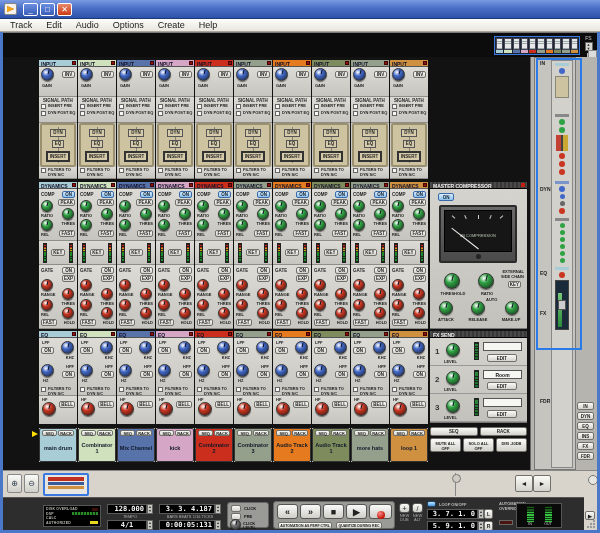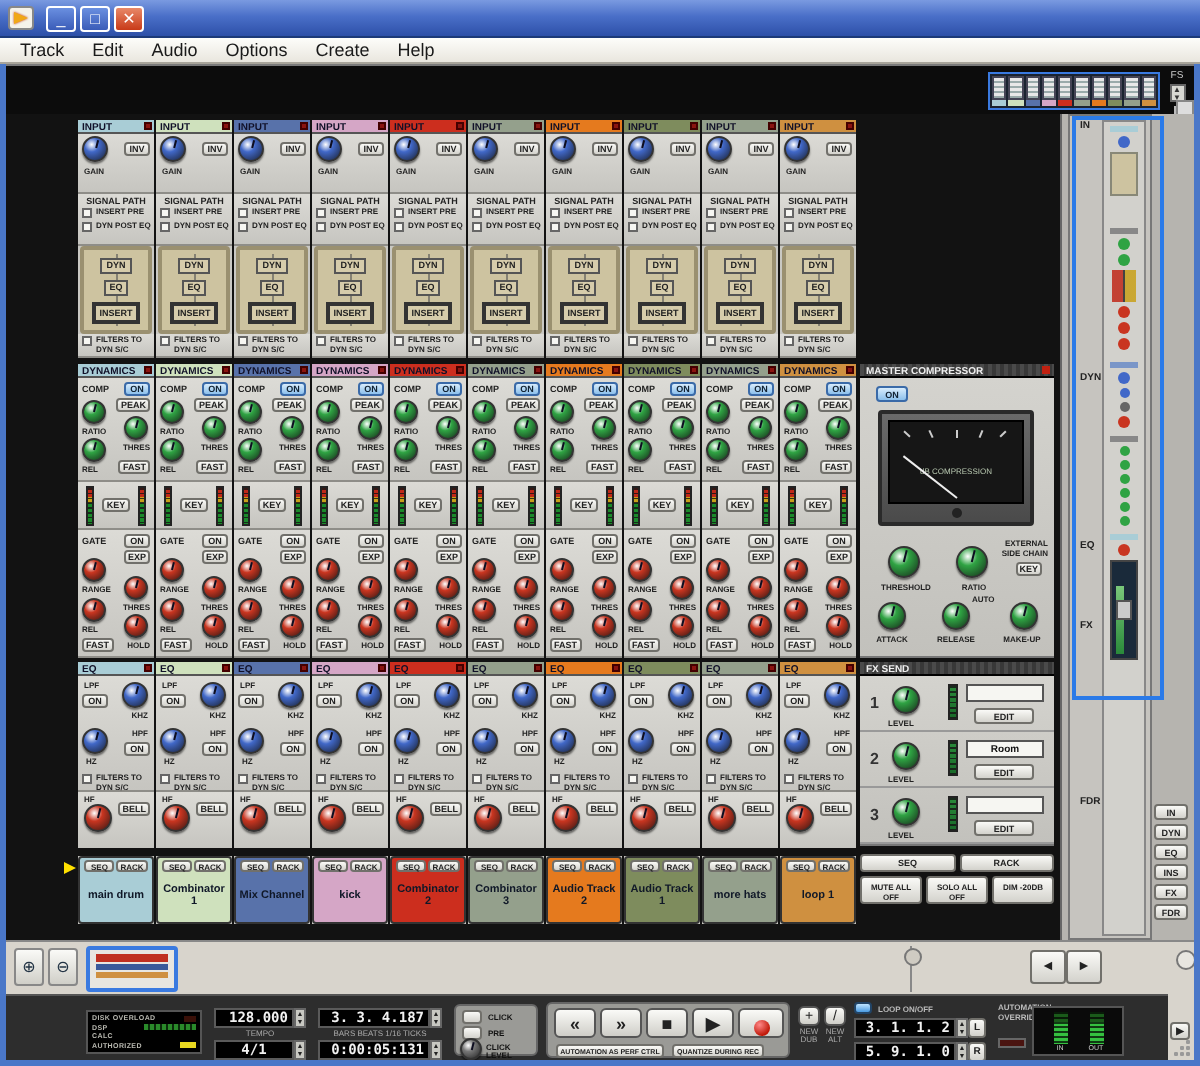--- a/index.html
+++ b/index.html
@@ -1577,21 +1577,21 @@
       <span class="t-lbl" style="width:11px;line-height:4px;margin-top:1px">NEW ALT</span>
     </div>
   </div>
 
   <div style="position:absolute;left:424px;top:3px;width:66px">
     <div style="display:flex;align-items:center;gap:3px">
       <span class="loop-led"></span>
       <span style="font-size:4px;color:#bbb;font-weight:bold">LOOP ON/OFF</span>
     </div>
     <div style="display:flex;margin-top:2px;align-items:stretch">
-      <span class="disp" style="flex:1;height:10px;font-size:7px;line-height:9px">3. 1. 1. 2</span>
+      <span class="disp" style="flex:1;height:10px;font-size:7px;line-height:9px">3. 7. 1. 0</span>
       <span class="spin">▲<br>▼</span>
       <span class="btn-s" style="min-width:9px;height:10px;line-height:9px;font-size:5px">L</span>
     </div>
     <div style="display:flex;margin-top:2px;align-items:stretch">
       <span class="disp" style="flex:1;height:10px;font-size:7px;line-height:9px">5. 9. 1. 0</span>
       <span class="spin">▲<br>▼</span>
       <span class="btn-s" style="min-width:9px;height:10px;line-height:9px;font-size:5px">R</span>
     </div>
   </div>
 

